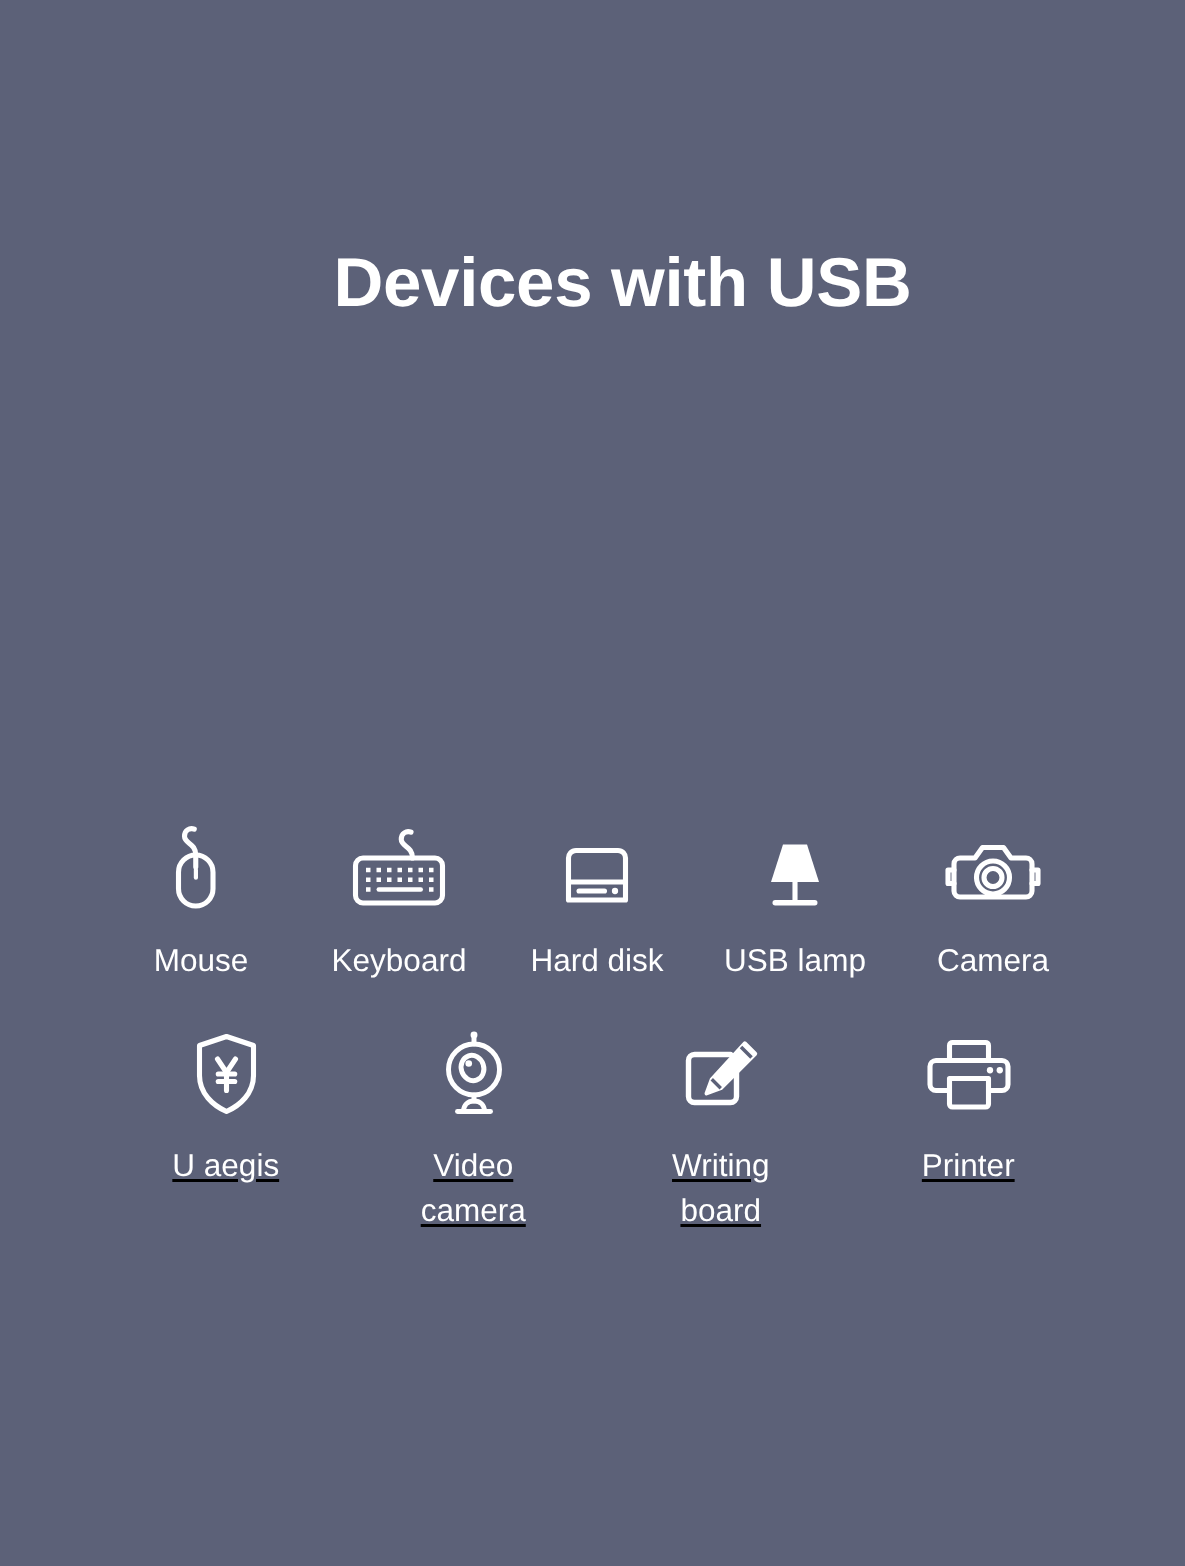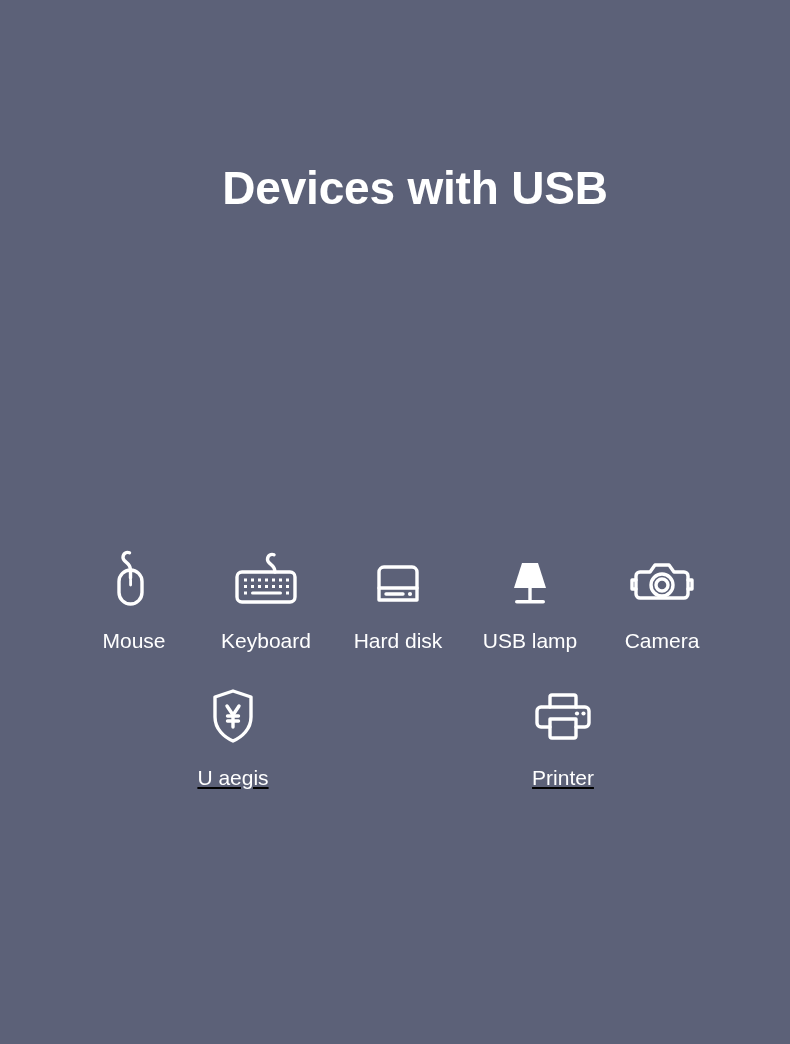--- a/index.html
+++ b/index.html
@@ -192,21 +192,53 @@
               <path d="M19.5 31 L30.5 31"></path>
               <path d="M19.5 36 L30.5 36"></path>
               <path d="M25 30 L25 42"></path>
             </g>
           </svg>
         </div>
         <div class="caption">U aegis</div>
       </div>
 
 
-
+      <div class="cell">
+        <div class="icon-wrap">
+          <svg width="50" height="62" viewBox="0 0 50 62">
+            <g fill="none" stroke="#ffffff" stroke-width="3.3" stroke-linecap="round" stroke-linejoin="round">
+              <circle cx="25" cy="28" r="17"></circle>
+              <ellipse cx="24" cy="27" rx="7.5" ry="8.5" transform="rotate(-18 24 27)"></ellipse>
+              <path d="M25 11 L25 6"></path>
+              <path d="M25 45 L25 49"></path>
+              <path d="M18 56 C18 51.5 21 49 25 49 C29 49 32 51.5 32 56 Z"></path>
+              <path d="M14 56 L36 56"></path>
+            </g>
+            <circle cx="25" cy="5" r="2.3" fill="#ffffff"></circle>
+            <circle cx="21.5" cy="24" r="2.2" fill="#ffffff"></circle>
+          </svg>
+        </div>
+        <div class="caption">Video camera</div>
+      </div>
+
+      <div class="cell">
+        <div class="icon-wrap">
+          <svg width="62" height="62" viewBox="0 0 62 62">
+            <g fill="none" stroke="#ffffff" stroke-width="3.6" stroke-linecap="round" stroke-linejoin="round">
+              <path d="M41 21 L41 46 C41 48.2 39.2 50 37 50 L13 50 C10.8 50 9 48.2 9 46 L9 22 C9 19.8 10.8 18 13 18 L37 18"></path>
+            </g>
+            <g fill="#ffffff" stroke="#ffffff" stroke-width="2.6" stroke-linejoin="round">
+              <path d="M46.5 10.5 L53.5 17.5 L30.5 40.5 L21 44 L24.5 34.5 Z"></path>
+            </g>
+            <path d="M44 13 L51 20" fill="none" stroke="#5c6178" stroke-width="2.4"></path>
+            <path d="M24.5 34.5 L30.5 40.5" fill="none" stroke="#5c6178" stroke-width="2.2"></path>
+          </svg>
+        </div>
+        <div class="caption">Writing board</div>
+      </div>
 
 
       <div class="cell">
         <div class="icon-wrap">
           <svg width="66" height="62" viewBox="0 0 66 62">
             <g fill="none" stroke="#ffffff" stroke-width="3.4" stroke-linecap="round" stroke-linejoin="round">
               <path d="M20 22 L20 12 C20 10.6 21 10 22 10 L44 10 C45 10 46 10.6 46 12 L46 22"></path>
               <path d="M20 42 L11 42 C8.8 42 7 40.2 7 38 L7 26 C7 23.8 8.8 22 11 22 L55 22 C57.2 22 59 23.8 59 26 L59 38 C59 40.2 57.2 42 55 42 L46 42"></path>
               <path d="M20 34 L46 34 L46 51 C46 52.2 45.2 53 44 53 L22 53 C20.8 53 20 52.2 20 51 Z"></path>
             </g>

